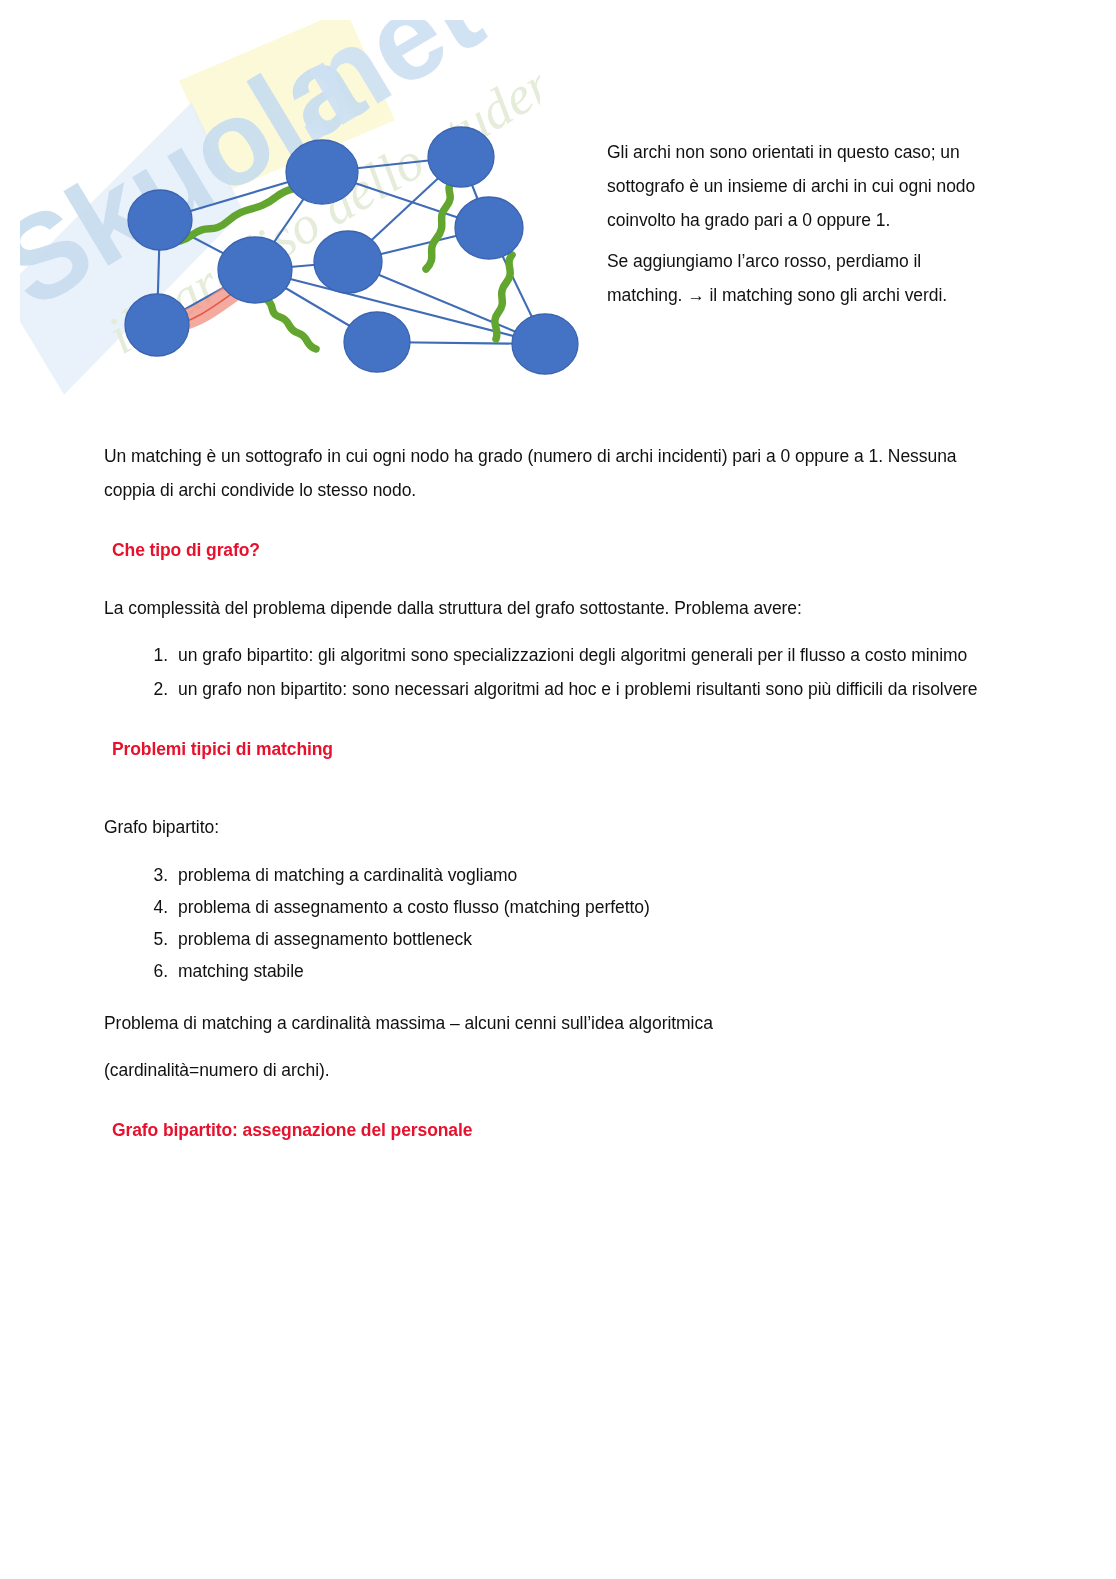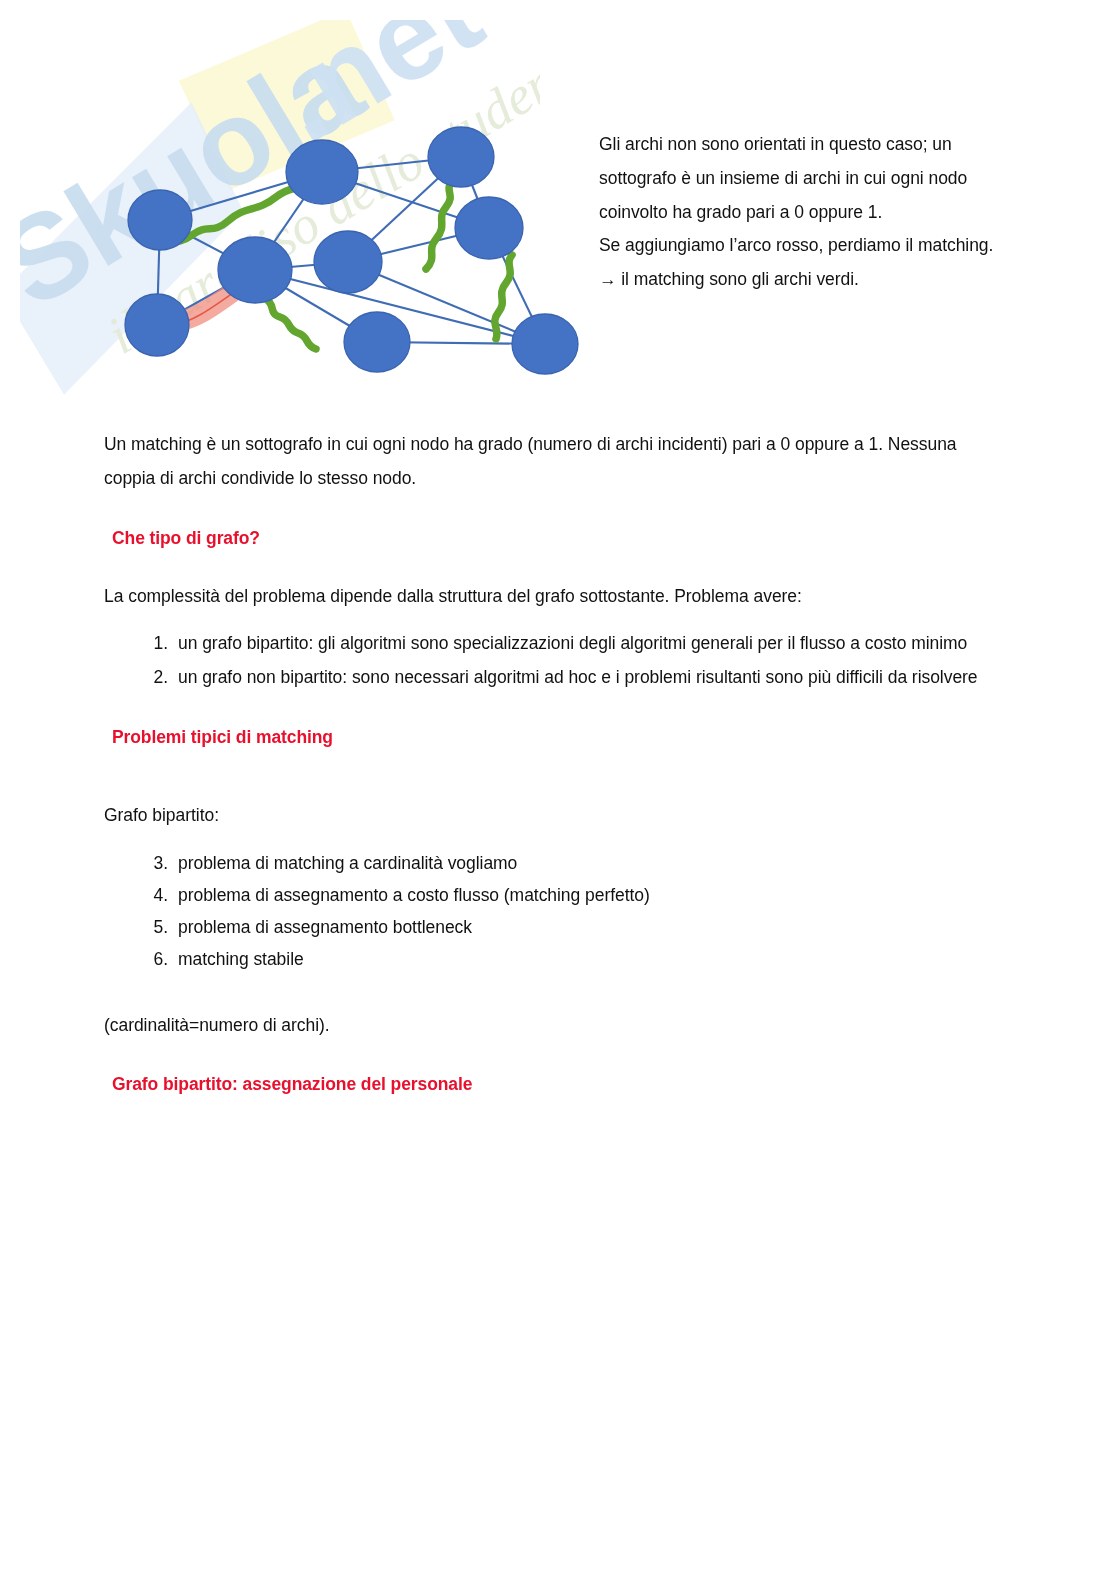--- a/index.html
+++ b/index.html
@@ -45,27 +45,27 @@
     position:absolute;
     left:599px;
     top:128px;
     width:408px;
     z-index:2;
     font-size:17.5px;
     line-height:1.93;
     color:#111;
     letter-spacing:-0.05px;
   }
-  .side-note p{margin:0;}
+  .side-note p{margin:8px;}
 
   
   .content{
     position:absolute;
     left:104px;
-    top:428px;
+    top:440px;
     width:908px;
     z-index:2;
   }
   .content p{
     margin:0 0 0 0;
     font-size:17.5px;
     line-height:1.93;
     color:#111;
     letter-spacing:-0.05px;
   }
@@ -218,20 +218,21 @@
         <span class="num">5.</span>
         <span>problema di assegnamento bottleneck</span>
       </li>
       <li>
         <span class="num">6.</span>
         <span>matching stabile</span>
       </li>
     </ol>
 
     <div class="gap-m"></div>
+    <p>Problema di matching a cardinalità massima – alcuni cenni sull’idea algoritmica</p>
     <div class="gap-s"></div>
     <p>(cardinalità=numero di archi).</p>
 
     <div class="gap-m"></div>
     <h3 class="redhead">Grafo bipartito: assegnazione del personale</h3>
     <div class="gap-m"></div>
 
 
   </div>
 </div>

